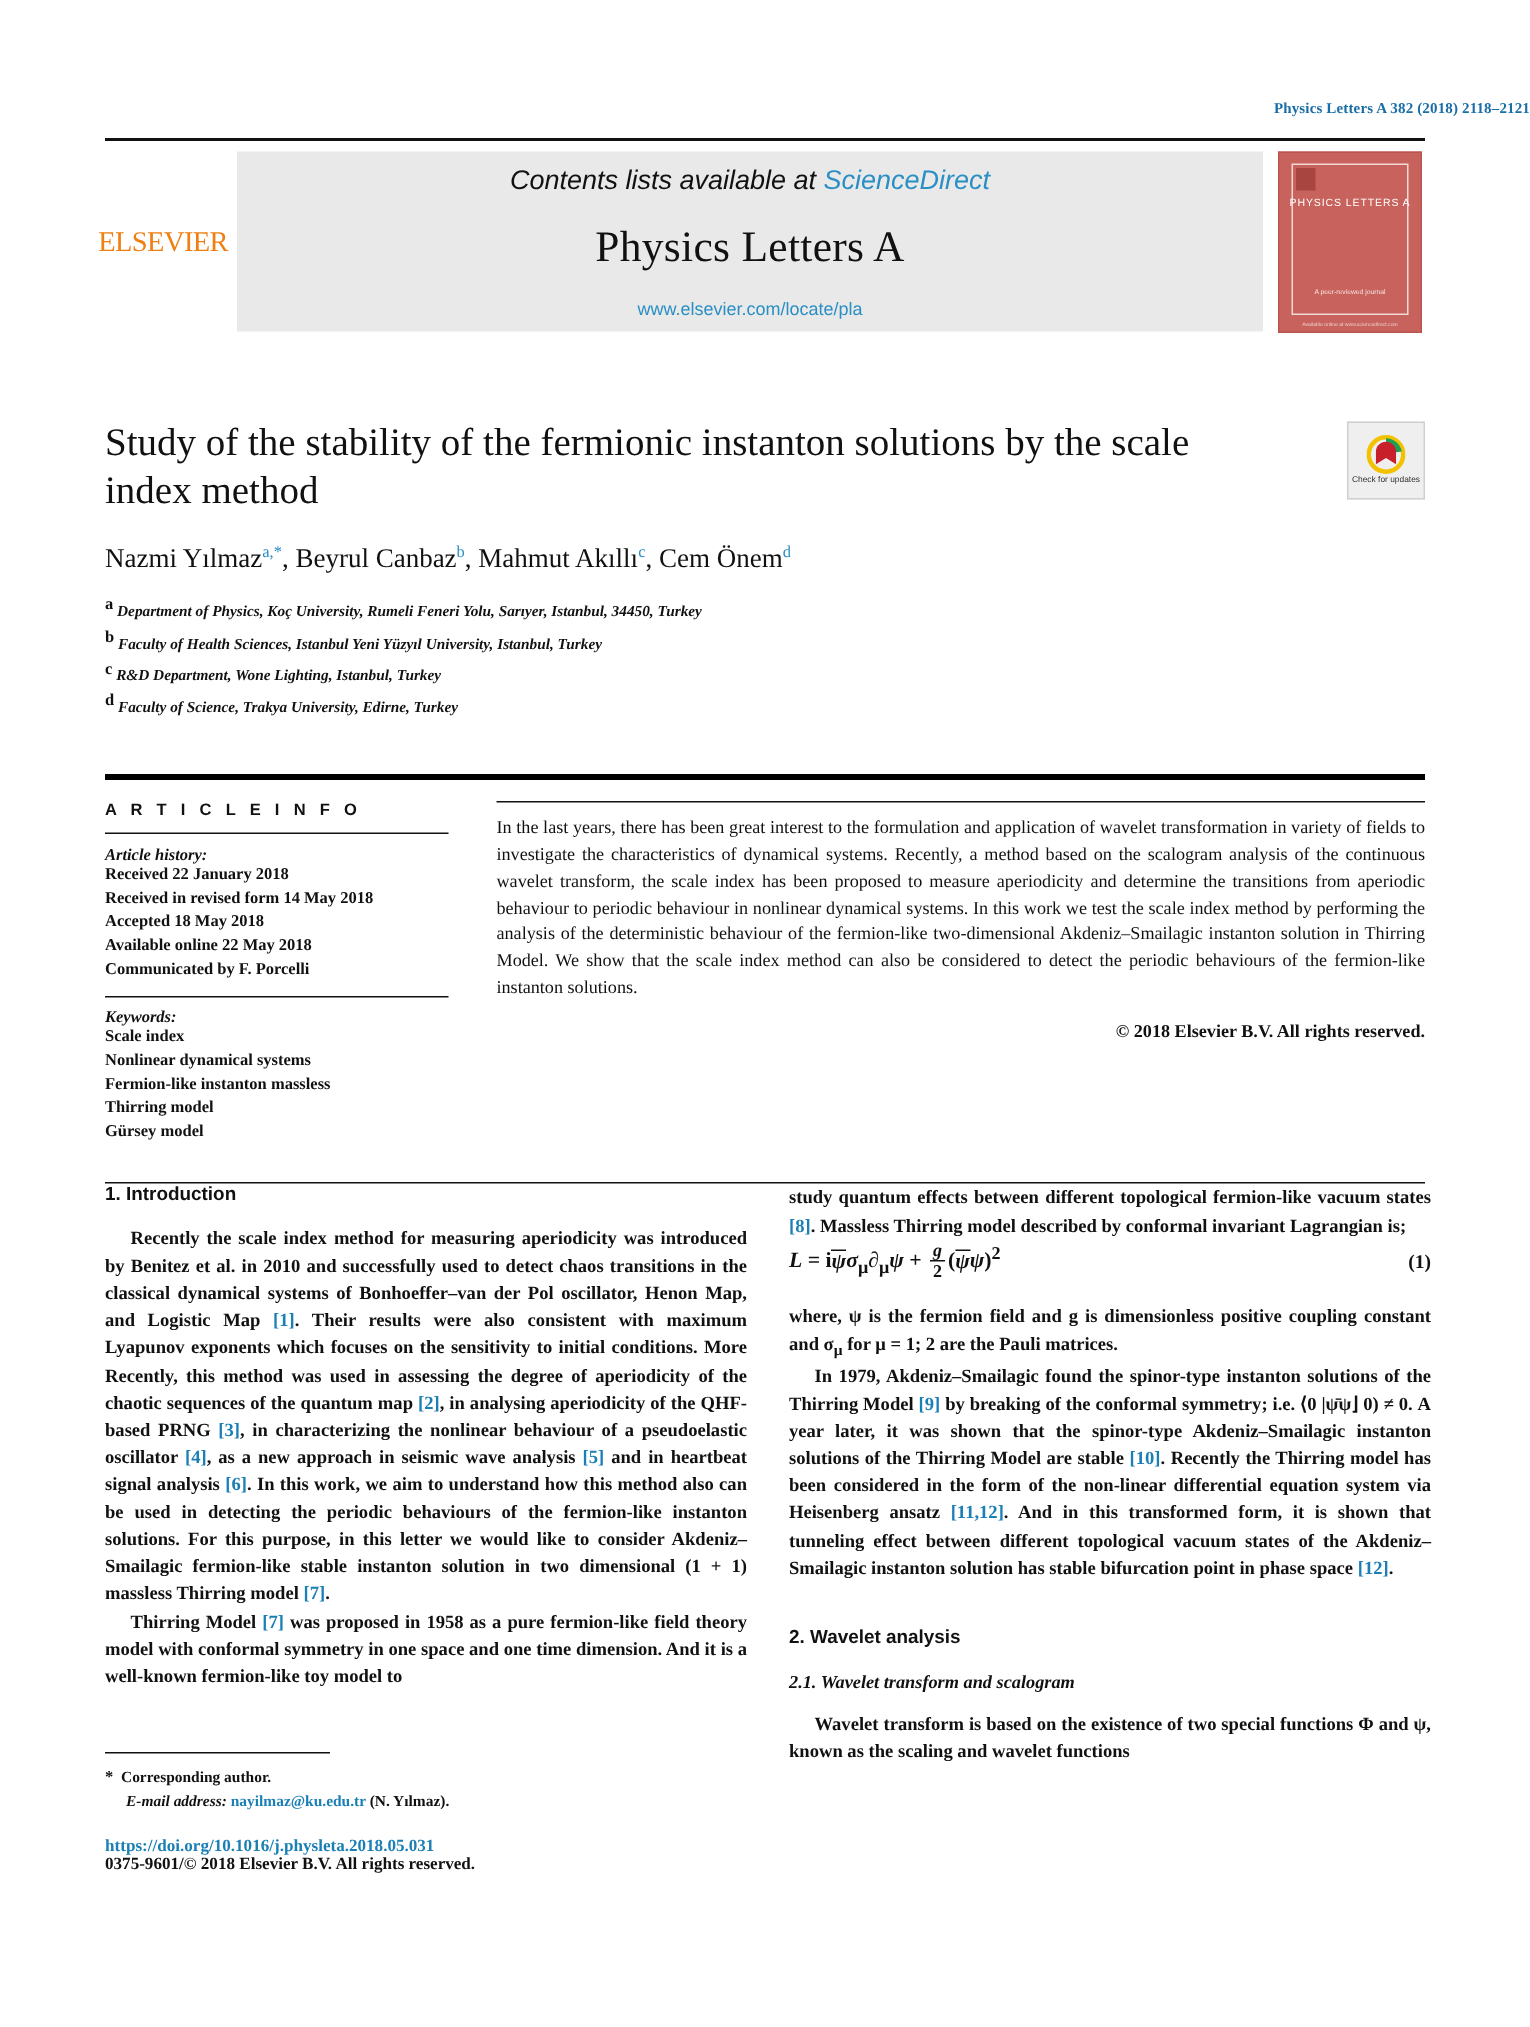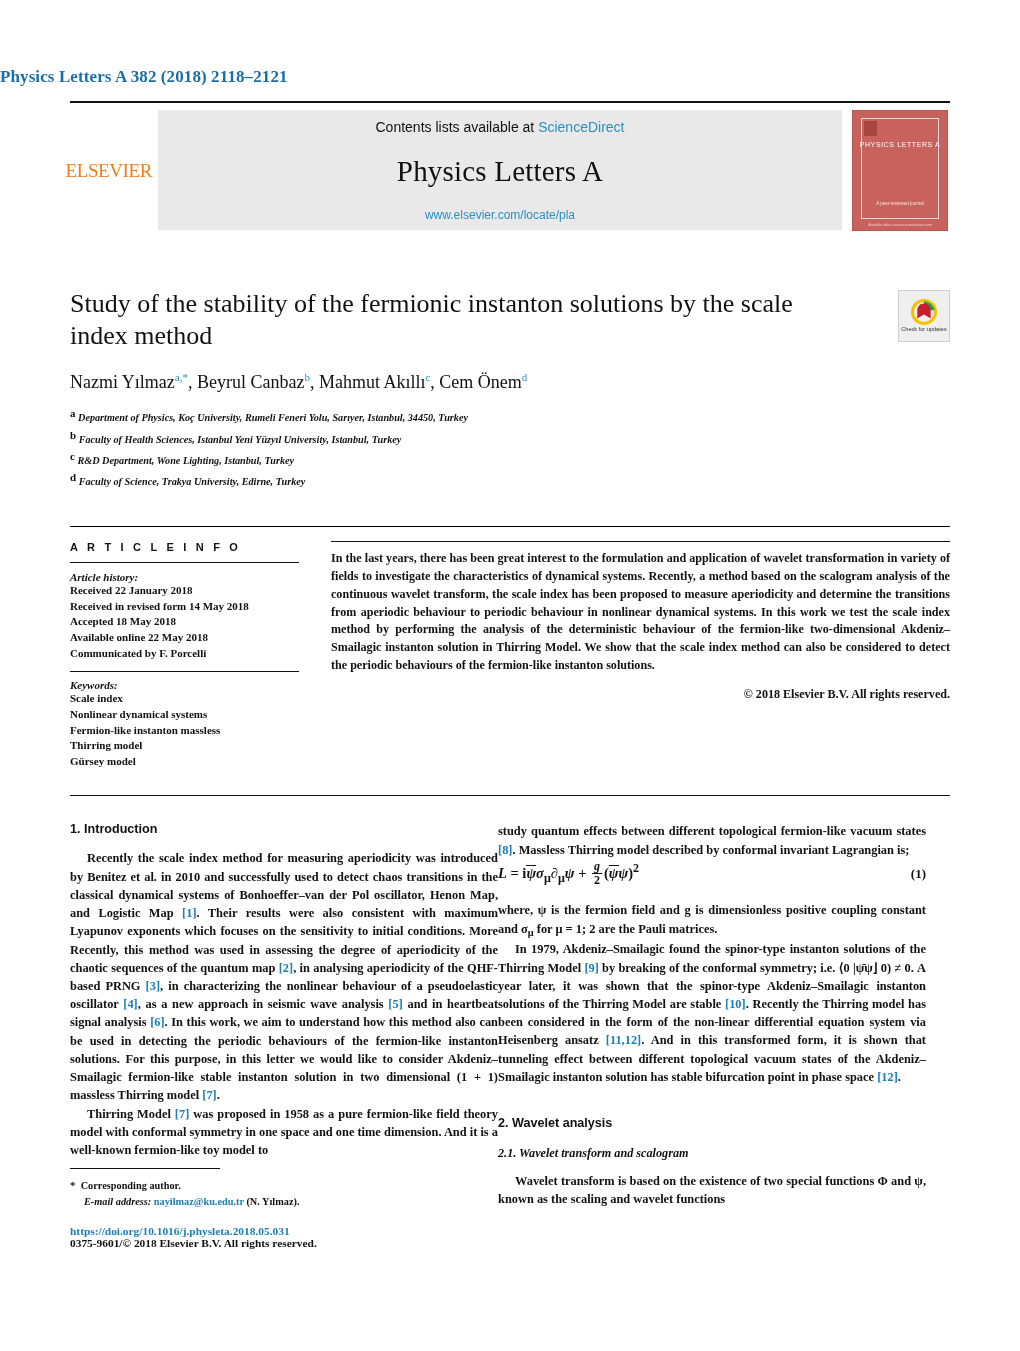--- a/index.html
+++ b/index.html
@@ -17,22 +17,22 @@
   }
   .page {
     width: 1020px;
     height: 1351px;
     position: relative;
     box-sizing: border-box;
   }
 
   
   .runhead {
-    text-align: left;
-    font-size: 17px;
+    text-align: right;
+    font-size: 10px;
     color: #1a6ea8;
     padding-top: 67px;
     letter-spacing: 0.1px;
     font-family: "Liberation Serif", serif;
     font-weight: 700;
   }
 
   
   .masthead-wrap {
     margin: 14px 70px 0 70px;
@@ -70,23 +70,24 @@
     margin-left: 6px;
     margin-right: 8px;
     display: flex;
     flex-direction: column;
     justify-content: space-between;
     align-items: center;
     padding: 9px 0 8px 0;
     box-sizing: border-box;
   }
   .contents-line {
-    font-size: 14px;
-    color: #111;
-    font-family: "Liberation Sans", sans-serif;
+    font-size: 18px;
+    color: #111;
+    font-family: "Liberation Sans", sans-serif;
+    font-style: italic;
   }
   .contents-line .sd {
     color: #2a8fc4;
   }
   .journal-title {
     font-family: "Liberation Serif", serif;
     font-size: 29px;
     color: #111;
     letter-spacing: 0.2px;
   }
@@ -205,21 +206,21 @@
     font-size: 5.6px;
     text-align: center;
     line-height: 1.25;
     color: #333;
     margin-top: 1px;
   }
 
   
   .infoblock {
     margin: 36px 70px 0 70px;
-    border-top: 1px solid #000000;
+    border-top: 4px solid #000000;
     padding-top: 14px;
     display: flex;
   }
   .info-col {
     width: 255px;
     flex: 0 0 255px;
     padding-right: 26px;
     box-sizing: border-box;
   }
   .abs-col {
@@ -253,37 +254,37 @@
     font-weight: 700;
   }
   .kwblock { margin-top: 10px; }
   .kwblock .rule { margin-bottom: 7px; }
   .abstract-text {
     font-family: "Liberation Serif", serif;
     font-size: 12.1px;
     line-height: 1.47;
     text-align: justify;
     color: #111;
-    font-weight: 700;
+    font-weight: 400;
   }
   .copyright {
     font-family: "Liberation Serif", serif;
     font-size: 12.1px;
     text-align: right;
     margin-top: 12px;
     color: #111;
     font-weight: 700;
   }
 
   
   .bodywrap {
     margin: 26px 70px 0 70px;
     border-top: 1px solid #111;
-    padding-top: 26px;
-    display: flex;
+    display: flex;
+    gap: 28px;
   }
   .col {
     width: 428px;
     flex: 0 0 428px;
   }
   .h1 {
     font-family: "Liberation Sans", sans-serif;
     font-size: 12.6px;
     font-weight: 700;
     color: #111;

